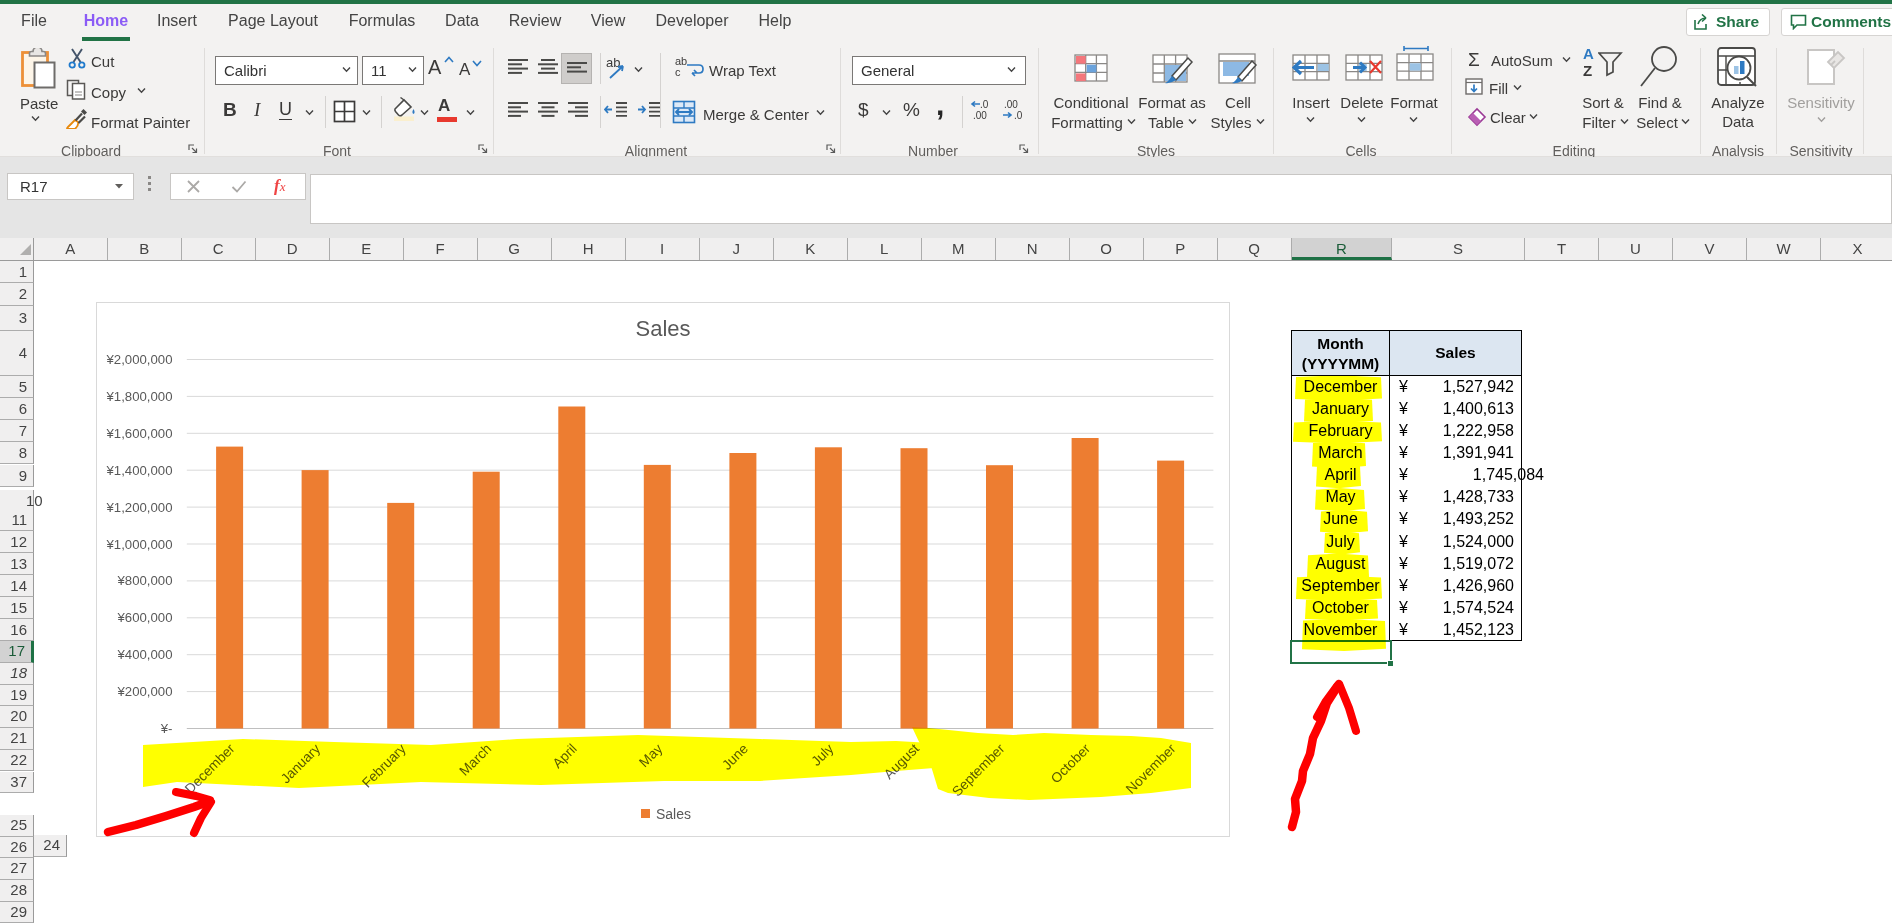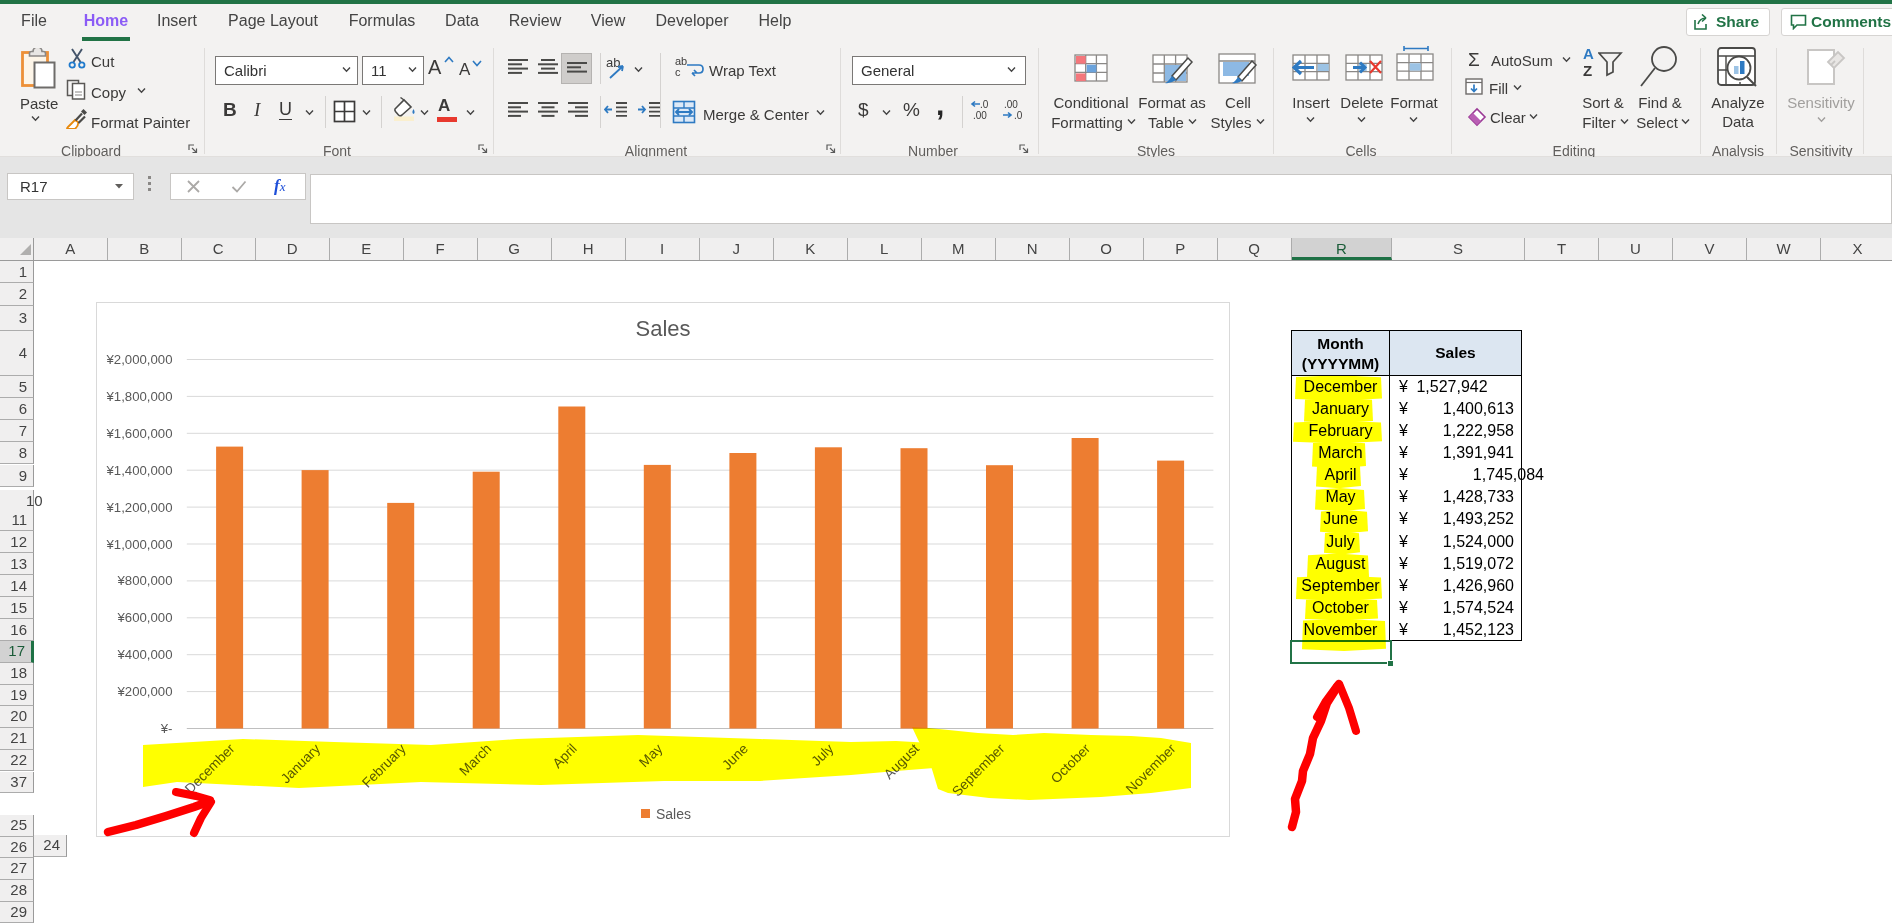--- a/index.html
+++ b/index.html
@@ -387,21 +387,21 @@
       <path d="M1 1 L5 5.5 L9 1" fill="#605E5C"></path>
     </svg>
   <div class="abs" style="left:148px;top:176px;width:3px;height:3px;background:#8A8886;box-shadow:0 6px #8A8886,0 12px #8A8886"></div>
   <div class="abs" id="fxbox"></div>
   <svg class="abs" style="left:186px;top:179px" width="15" height="15" viewBox="0 0 15 15">
       <path d="M2 2 L13 13 M13 2 L2 13" stroke="#ABA9A7" stroke-width="1.8" fill="none"></path>
     </svg>
   <svg class="abs" style="left:231px;top:179px" width="16" height="15" viewBox="0 0 16 15">
       <path d="M1.5 8 L6 12.5 L14.5 2.5" stroke="#ABA9A7" stroke-width="1.8" fill="none"></path>
     </svg>
-  <div class="abs" style="left:274px;top:176px;font-size:17px;font-style:italic;color:#1d4ed8;font-family:'Liberation Serif',serif"><b><i>f</i></b><i style="font-size:13px">x</i></div>
+  <div class="abs" style="left:274px;top:176px;font-size:17px;font-style:italic;color:#ef4444;font-family:'Liberation Serif',serif"><b><i>f</i></b><i style="font-size:13px">x</i></div>
   <div class="abs" id="finput"></div>
 
   <div class="abs" id="colhdr"></div>
   <div class="abs" style="left:0;top:238px;width:34px;height:22.5px;border-right:1px solid #9A9A9A;border-bottom:1px solid #9A9A9A;background:#F0EFEF"><svg width="34" height="22">
         <polygon points="20,17 31,17 31,6" fill="#B0AFAE"></polygon>
       </svg></div>
   <div class="abs ch" style="left:33.7px;width:74.0px;">A</div>
   <div class="abs ch" style="left:107.7px;width:74.0px;">B</div>
   <div class="abs ch" style="left:181.7px;width:74.0px;">C</div>
   <div class="abs ch" style="left:255.7px;width:74.0px;">D</div>
@@ -435,21 +435,21 @@
   <div class="abs rh" style="top:442.4px;height:22.1px;line-height:21.1px;">8</div>
   <div class="abs rh" style="top:464.5px;height:22.1px;line-height:21.1px;">9</div>
   <div class="abs rh" style="top:490px;height:22.1px;line-height:21.1px;padding-left:26px;">10</div>
   <div class="abs rh" style="top:508.7px;height:22.1px;line-height:21.1px;">11</div>
   <div class="abs rh" style="top:530.8px;height:22.1px;line-height:21.1px;">12</div>
   <div class="abs rh" style="top:552.9px;height:22.1px;line-height:21.1px;">13</div>
   <div class="abs rh" style="top:575.0px;height:22.1px;line-height:21.1px;">14</div>
   <div class="abs rh" style="top:597.1px;height:22.1px;line-height:21.1px;">15</div>
   <div class="abs rh" style="top:619.2px;height:22.1px;line-height:21.1px;">16</div>
   <div class="abs rh" style="top:641.3px;height:21.7px;line-height:20.7px;background:#D2D2D2;border-right:3px solid #1E7145;color:#1a5c38;">17</div>
-  <div class="abs rh" style="top:663.0px;height:21.7px;line-height:20.7px;">18</div>
+  <div class="abs rh" style="top:663.0px;height:21.7px;line-height:20.7px;font-style:italic;">18</div>
   <div class="abs rh" style="top:684.7px;height:21.7px;line-height:20.7px;">19</div>
   <div class="abs rh" style="top:706.4px;height:21.7px;line-height:20.7px;">20</div>
   <div class="abs rh" style="top:728.1px;height:21.7px;line-height:20.7px;">21</div>
   <div class="abs rh" style="top:749.8px;height:21.7px;line-height:20.7px;">22</div>
   <div class="abs rh" style="top:771.5px;height:21.7px;line-height:20.7px;">37</div>
   <div class="abs rh" style="top:835px;height:21.7px;line-height:20.7px;margin-left:33px;">24</div>
   <div class="abs rh" style="top:814.9px;height:21.7px;line-height:20.7px;">25</div>
   <div class="abs rh" style="top:836.6px;height:21.7px;line-height:20.7px;">26</div>
   <div class="abs rh" style="top:858.3px;height:21.7px;line-height:20.7px;">27</div>
   <div class="abs rh" style="top:880.0px;height:21.7px;line-height:20.7px;">28</div>
@@ -514,21 +514,21 @@
 <path d="M114 499 L104 515 L97 530" stroke-width="8"></path>
 </g>
 </svg>
     </div>
   <div class="abs" style="left:1291px;top:330px;width:99px;height:45.5px;background:#DCE6F1;border:1px solid #000;font-size:15.5px;font-weight:bold;text-align:center;line-height:20px;padding-top:3px">Month<br>(YYYYMM)</div>
   <div class="abs" style="left:1390px;top:330px;width:132px;height:45.5px;background:#DCE6F1;border:1px solid #000;border-left:none;font-size:15.5px;font-weight:bold;text-align:center;line-height:43.5px">Sales</div>
   <div class="abs" style="left:1291px;top:375.5px;width:99px;height:265.8px;border-left:1px solid #000;border-right:1px solid #000;border-bottom:1px solid #000"></div>
   <div class="abs" style="left:1390px;top:375.5px;width:132px;height:265.8px;border-right:1px solid #000;border-bottom:1px solid #000"></div>
   <div class="abs tcell" style="left:1291px;top:375.5px;width:99px;height:22.1px;text-align:center;line-height:22.1px">December</div>
   <div class="abs tcell" style="left:1399px;top:375.5px;height:22.1px;line-height:22.1px">¥</div>
-  <div class="abs tcell" style="left:1390px;top:375.5px;width:124px;height:22.1px;text-align:center;line-height:22.1px">1,527,942</div>
+  <div class="abs tcell" style="left:1390px;top:375.5px;width:124px;height:22.1px;text-align:right;line-height:22.1px">1,527,942</div>
   <div class="abs tcell" style="left:1291px;top:397.6px;width:99px;height:22.1px;text-align:center;line-height:22.1px">January</div>
   <div class="abs tcell" style="left:1399px;top:397.6px;height:22.1px;line-height:22.1px">¥</div>
   <div class="abs tcell" style="left:1390px;top:397.6px;width:124px;height:22.1px;text-align:right;line-height:22.1px">1,400,613</div>
   <div class="abs tcell" style="left:1291px;top:419.8px;width:99px;height:22.1px;text-align:center;line-height:22.1px">February</div>
   <div class="abs tcell" style="left:1399px;top:419.8px;height:22.1px;line-height:22.1px">¥</div>
   <div class="abs tcell" style="left:1390px;top:419.8px;width:124px;height:22.1px;text-align:right;line-height:22.1px">1,222,958</div>
   <div class="abs tcell" style="left:1291px;top:441.9px;width:99px;height:22.1px;text-align:center;line-height:22.1px">March</div>
   <div class="abs tcell" style="left:1399px;top:441.9px;height:22.1px;line-height:22.1px">¥</div>
   <div class="abs tcell" style="left:1390px;top:441.9px;width:124px;height:22.1px;text-align:right;line-height:22.1px">1,391,941</div>
   <div class="abs tcell" style="left:1291px;top:464.1px;width:99px;height:22.1px;text-align:center;line-height:22.1px">April</div>

